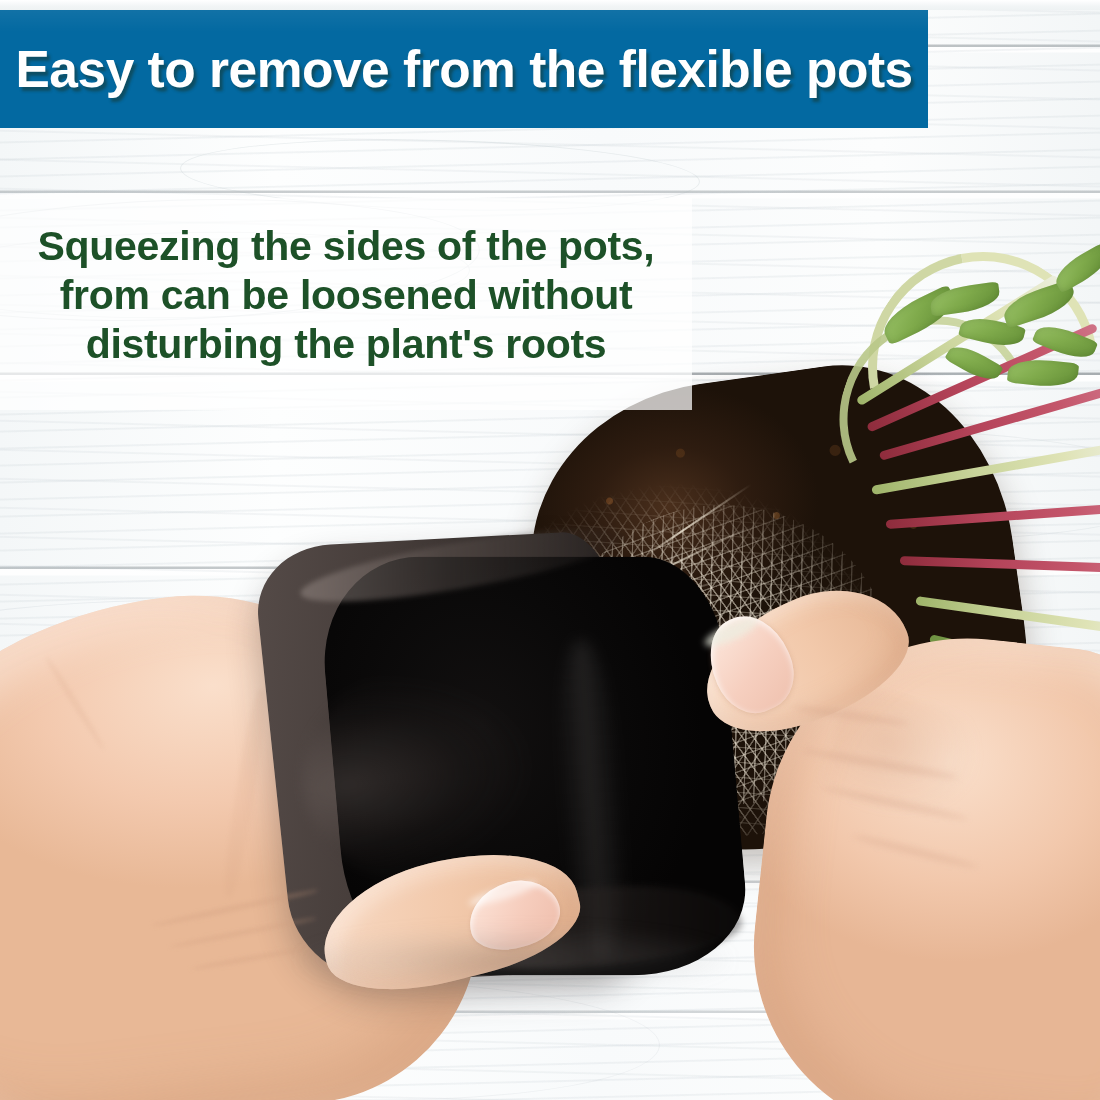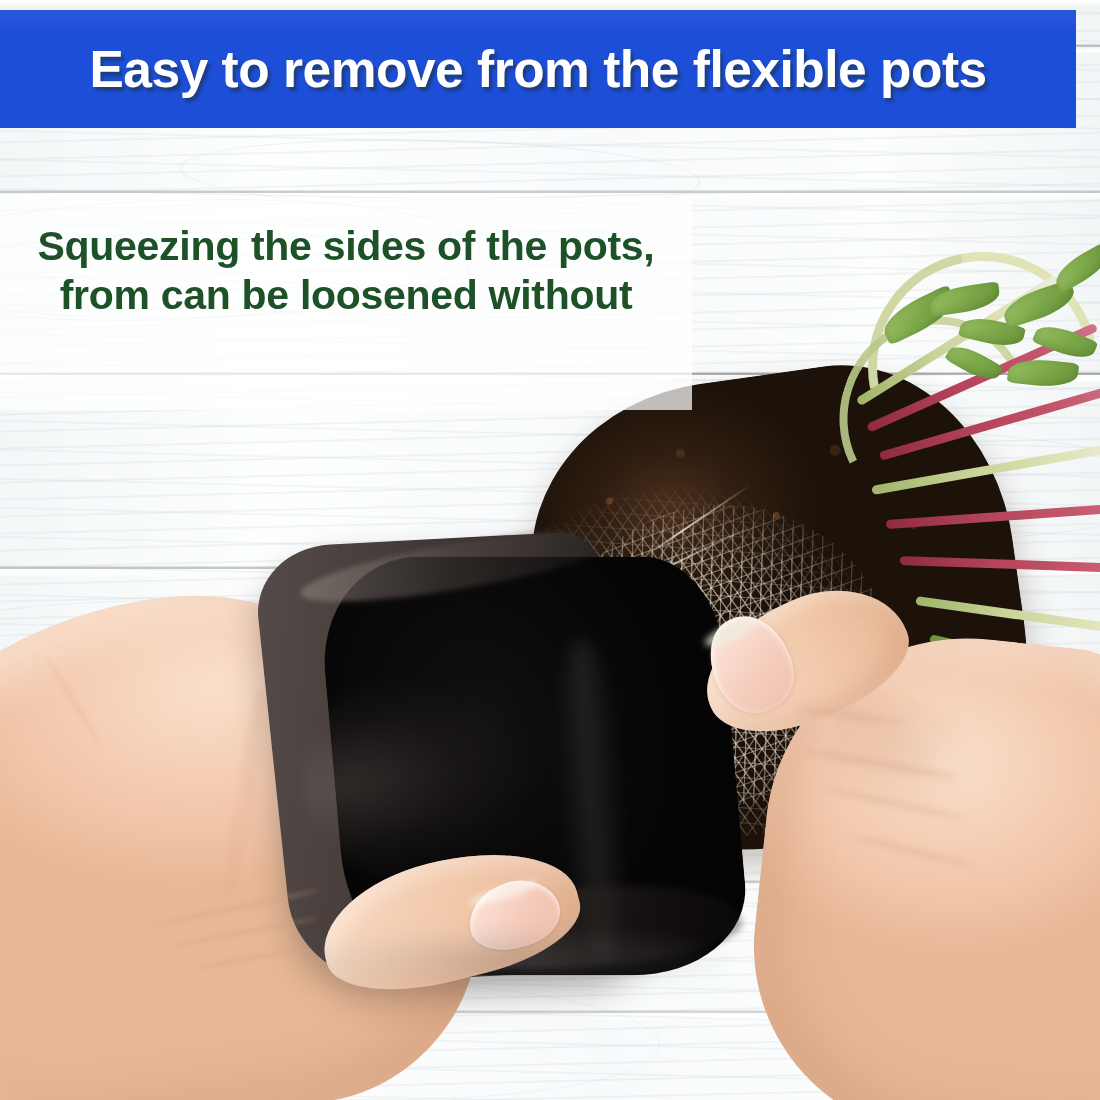--- a/index.html
+++ b/index.html
@@ -86,22 +86,22 @@
   .ga6 { left:760px;  top:900px;  width:520px;  height:100px; transform:rotate(-1.5deg); opacity:.4;}
   .ga7 { left:60px;   top:980px;  width:600px;  height:120px; transform:rotate(1deg); opacity:.35;}
 
   
   .top-white {
     position:absolute; left:0; top:0; width:1100px; height:10px;
     background:linear-gradient(180deg,#ffffff 0%, #f2f5f6 60%, #eef2f3 100%);
     z-index:6;
   }
   .banner {
-    position:absolute; left:0; top:10px; width:1076px; height:118px;
-    background:#1d4ed8;
+    position:absolute; left:0; top:10px; width:928px; height:118px;
+    background:#0369a1;
     z-index:6;
     display:flex; align-items:center; justify-content:center;
   }
   .banner::after{
     content:""; position:absolute; left:0; right:0; top:0; height:22px;
     background:linear-gradient(180deg, rgba(255,255,255,.06), rgba(255,255,255,0));
     pointer-events:none;
   }
   .banner-title {
     font-size:52px;
@@ -518,20 +518,21 @@
     <div class="knuckle k1"></div>
     <div class="knuckle k2"></div>
     <div class="knuckle k3"></div>
     <div class="knuckle k4"></div>
   </div>
 
   <div class="text-panel"></div>
   <div class="caption">
     <span class="ln">Squeezing the sides of the pots,</span>
     <span class="ln">from can be loosened without</span>
+    <span class="ln">disturbing the plant's roots</span>
   </div>
 
   <div class="top-white"></div>
   <div class="banner">
     <div class="banner-title">Easy to remove from the flexible pots</div>
   </div>
 
 </div>
 
 </body></html>

